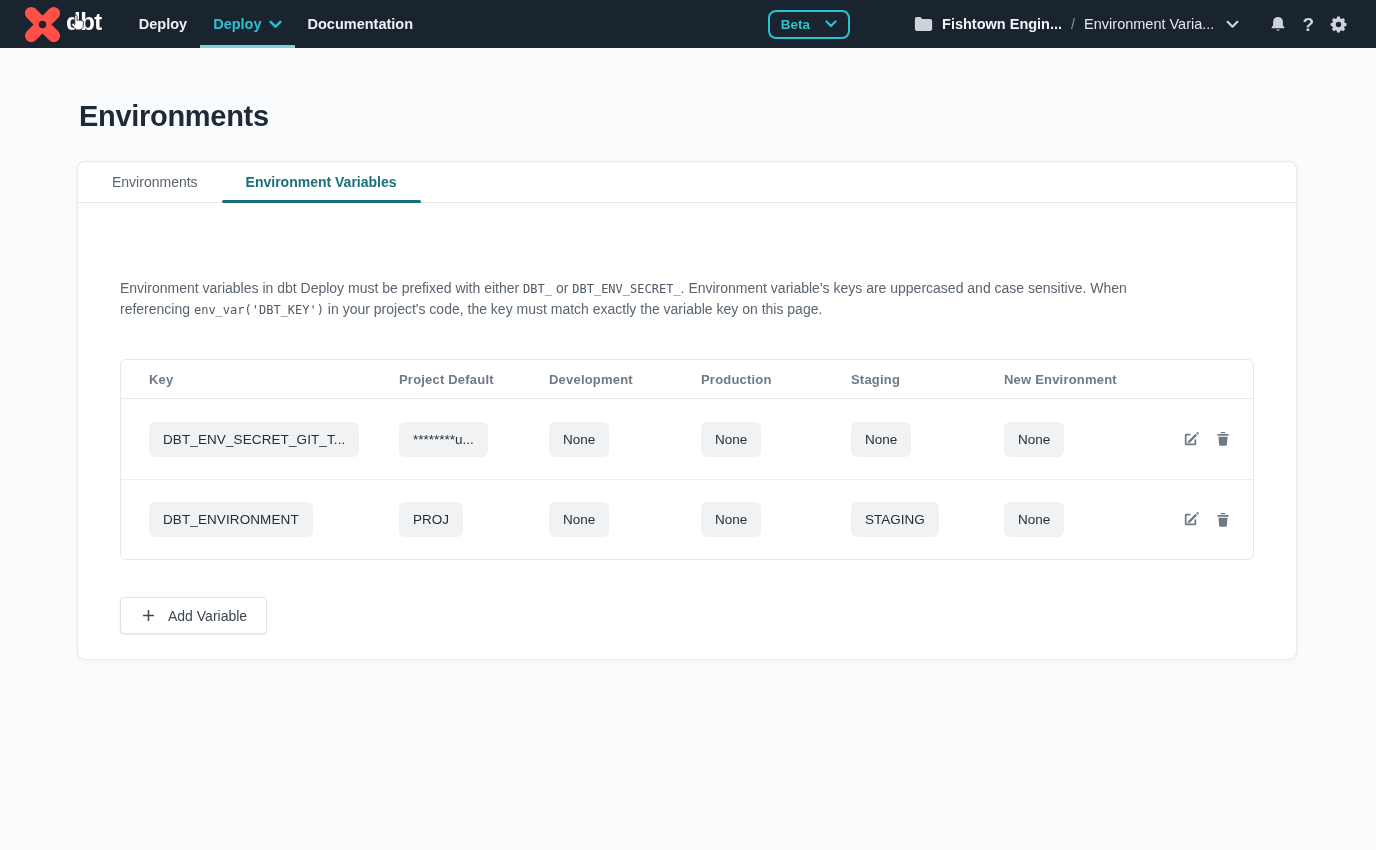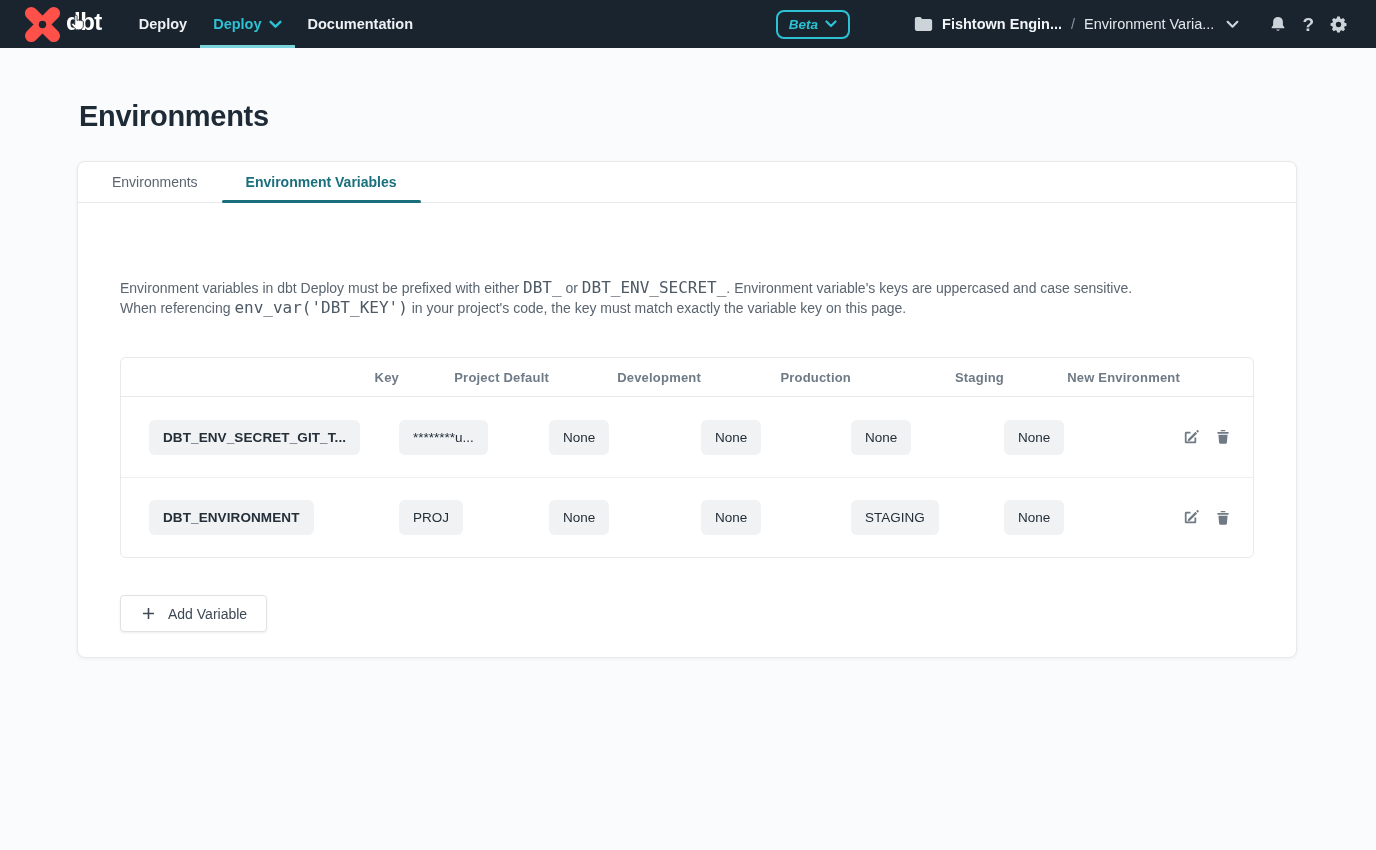--- a/index.html
+++ b/index.html
@@ -22,23 +22,23 @@
     position:relative; display:flex; align-items:center; gap:7px;
     padding:0 13px; font-size:14.5px; font-weight:700; color:#eef1f4; cursor:pointer;
   }
   .nav-item.active { color:#2cc1d3; }
   .nav-item.active .underline {
     position:absolute; left:0; right:0; bottom:0; height:3px; background:#7bd4dc;
   }
   .chevron { display:inline-block; }
   .nav-right { margin-left:auto; display:flex; align-items:center; }
   .beta-badge {
-    display:flex; align-items:center; gap:7px; height:29px; padding:0 11px;
+    display:flex; align-items:center; gap:15px; height:29px; padding:0 11px;
     border:2px solid #2cc1d3; border-radius:8px; color:#2cc1d3;
-    font-size:13.5px; font-weight:700; cursor:pointer; margin-right:26px;font-style:italic;
+    font-size:13.5px; font-weight:700; cursor:pointer; margin-right:26px;
   }
   .breadcrumb { display:flex; align-items:center; font-size:14.5px; cursor:pointer;padding-left:38px; }
   .breadcrumb .folder { margin-right:9px; display:flex; }
   .crumb-project { color:#f2f5f7; font-weight:700; }
   .crumb-sep { color:#8a94a0; margin:0 9px; font-weight:400; }
   .crumb-page { color:#e3e8ec; font-weight:400; }
   .breadcrumb .crumb-chevron { margin-left:12px; color:#ccd3d9; display:flex; }
   .nav-icons { display:flex; align-items:center; gap:15px; margin-left:30px; }
   .nav-icon-btn { background:none; border:none; cursor:pointer; display:flex; align-items:center; padding:0; }
   .help-glyph { color:#ccd3d9; font-size:19px; font-weight:800; line-height:1; font-family:"Liberation Sans",sans-serif; }
@@ -58,39 +58,39 @@
   .tab.active::after {
     content:""; position:absolute; left:0; right:0; bottom:-1px; height:3px;
     background:#1a6f7c; border-radius:2px;
   }
   .card-content { padding:75px 42px 25px 42px; }
   .description {
     font-size:14px; line-height:20px; color:#5a6570; max-width:1040px; margin-bottom:39px;
   }
   .description code {
     font-family:"DejaVu Sans Mono","Liberation Mono",monospace;
-    font-size:16px; color:#4d5965;
+    font-size:12px; color:#4d5965;
   }
   
   .env-table { border:1px solid #e7e9ea; border-radius:6px; background:#fff; }
   .trow {
     display:grid;
     grid-template-columns:250px 150px 152px 150px 153px 176px 1fr;
-    align-items:center; padding-left:28px; padding-right:24px;text-align:right;
+    align-items:center; padding-left:28px; padding-right:24px;
   }
   .trow.thead { height:39px; border-bottom:1px solid #e7e9ea; }
   .th { font-size:13px; font-weight:700; color:#6e7a86; letter-spacing:0.2px; }
   .trow.tdata { height:80px; }
   .trow.tdata + .trow.tdata { border-top:1px solid #edeff0; }
   .pill {
     display:inline-flex; align-items:center; justify-self:start;
     padding:10px 14px; background:#f0f2f3; border-radius:6px;
     font-size:13.5px; color:#242f3a; white-space:nowrap;
   }
-  .pill.key { font-weight:700; letter-spacing:0.1px; }
+  .pill.key { font-weight:400; letter-spacing:0.1px; }
   .actions { display:flex; justify-content:flex-end; align-items:center; gap:13px; }
   .icon-btn { background:none; border:none; padding:0; cursor:pointer; display:flex; }
   
   .add-btn {
     margin-top:37px; display:inline-flex; align-items:center; gap:11px;
     height:37px; padding:8px 19px; background:#ffffff;
     border:1px solid #dfe3e6; border-radius:4px;
     box-shadow:0 1px 2px rgba(25,35,45,0.08);
     font-size:14px; color:#3d4854; cursor:pointer;
     font-family:"Liberation Sans","DejaVu Sans",sans-serif;

